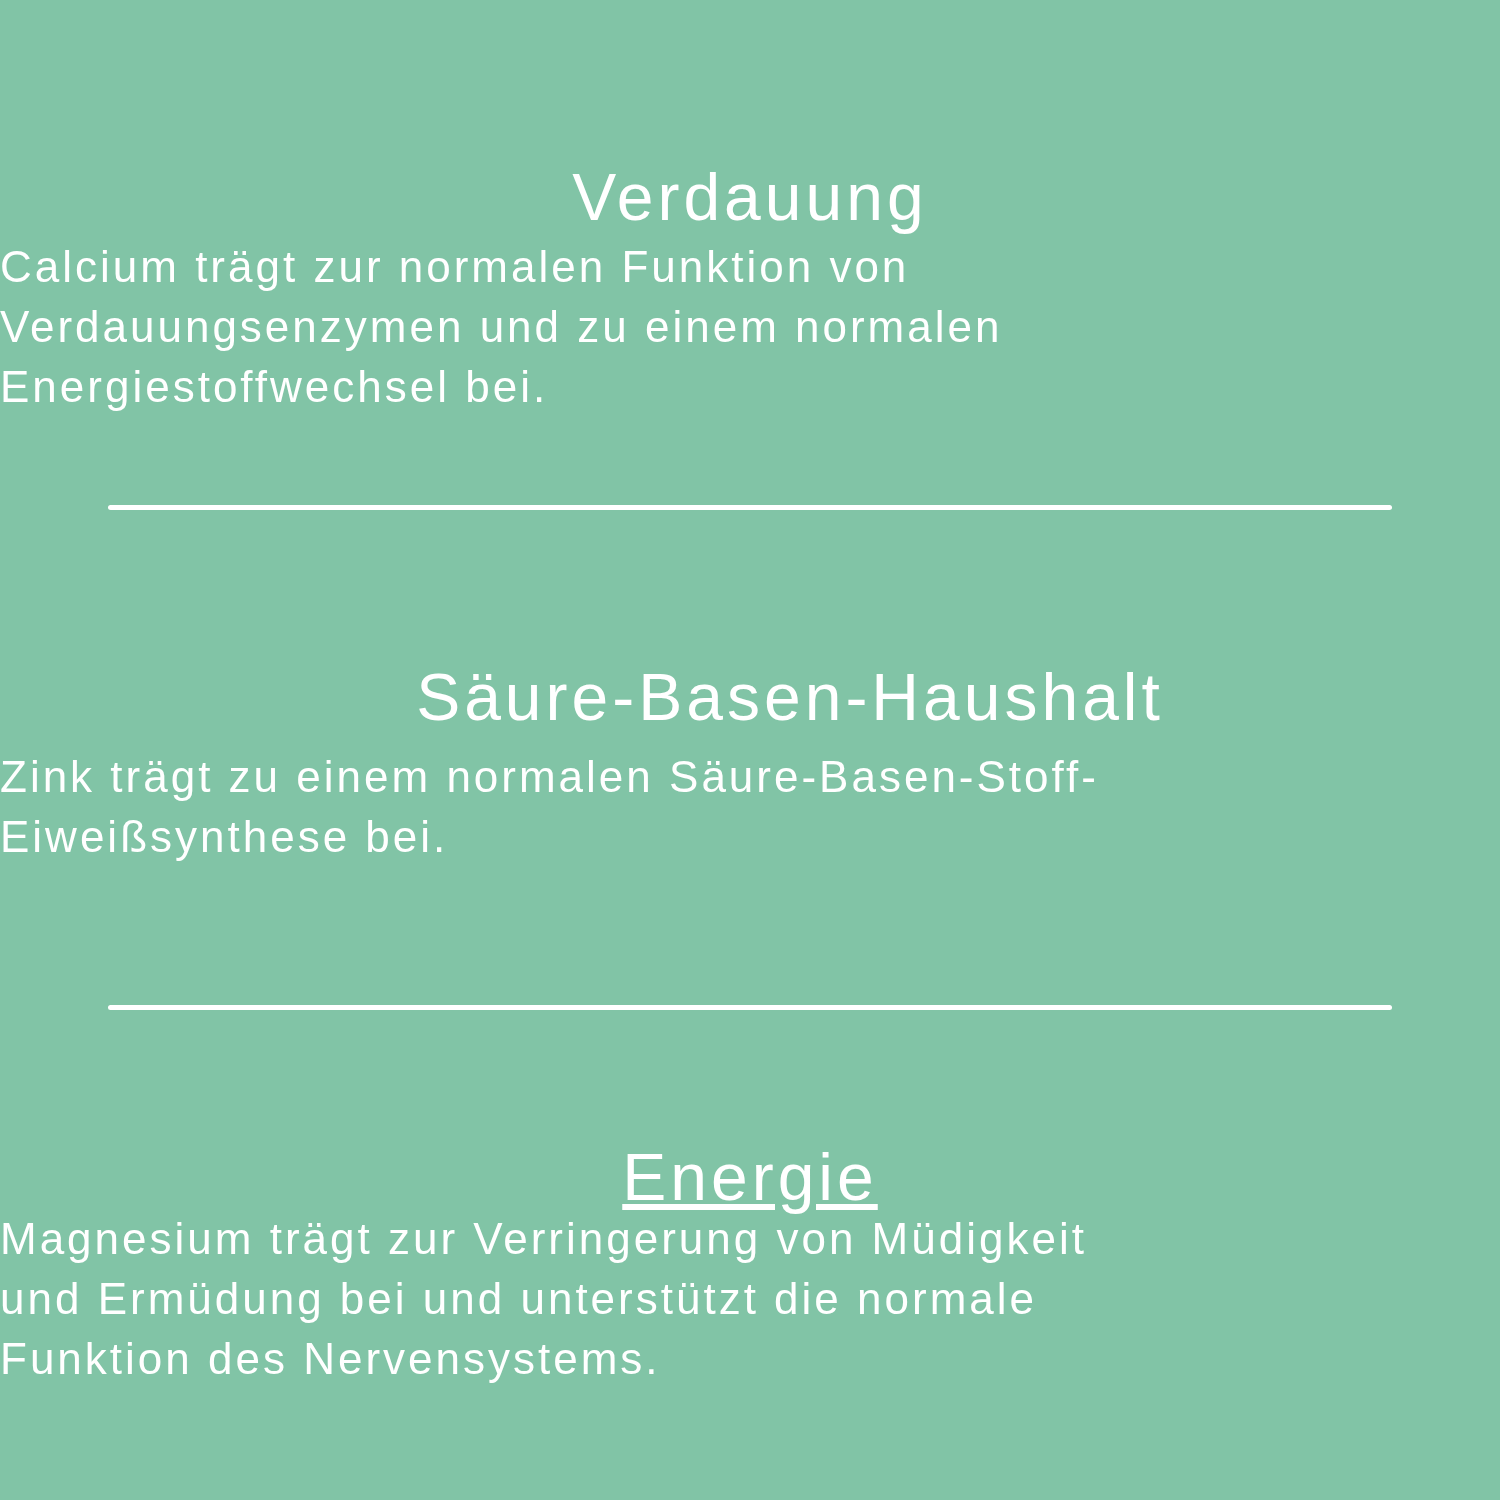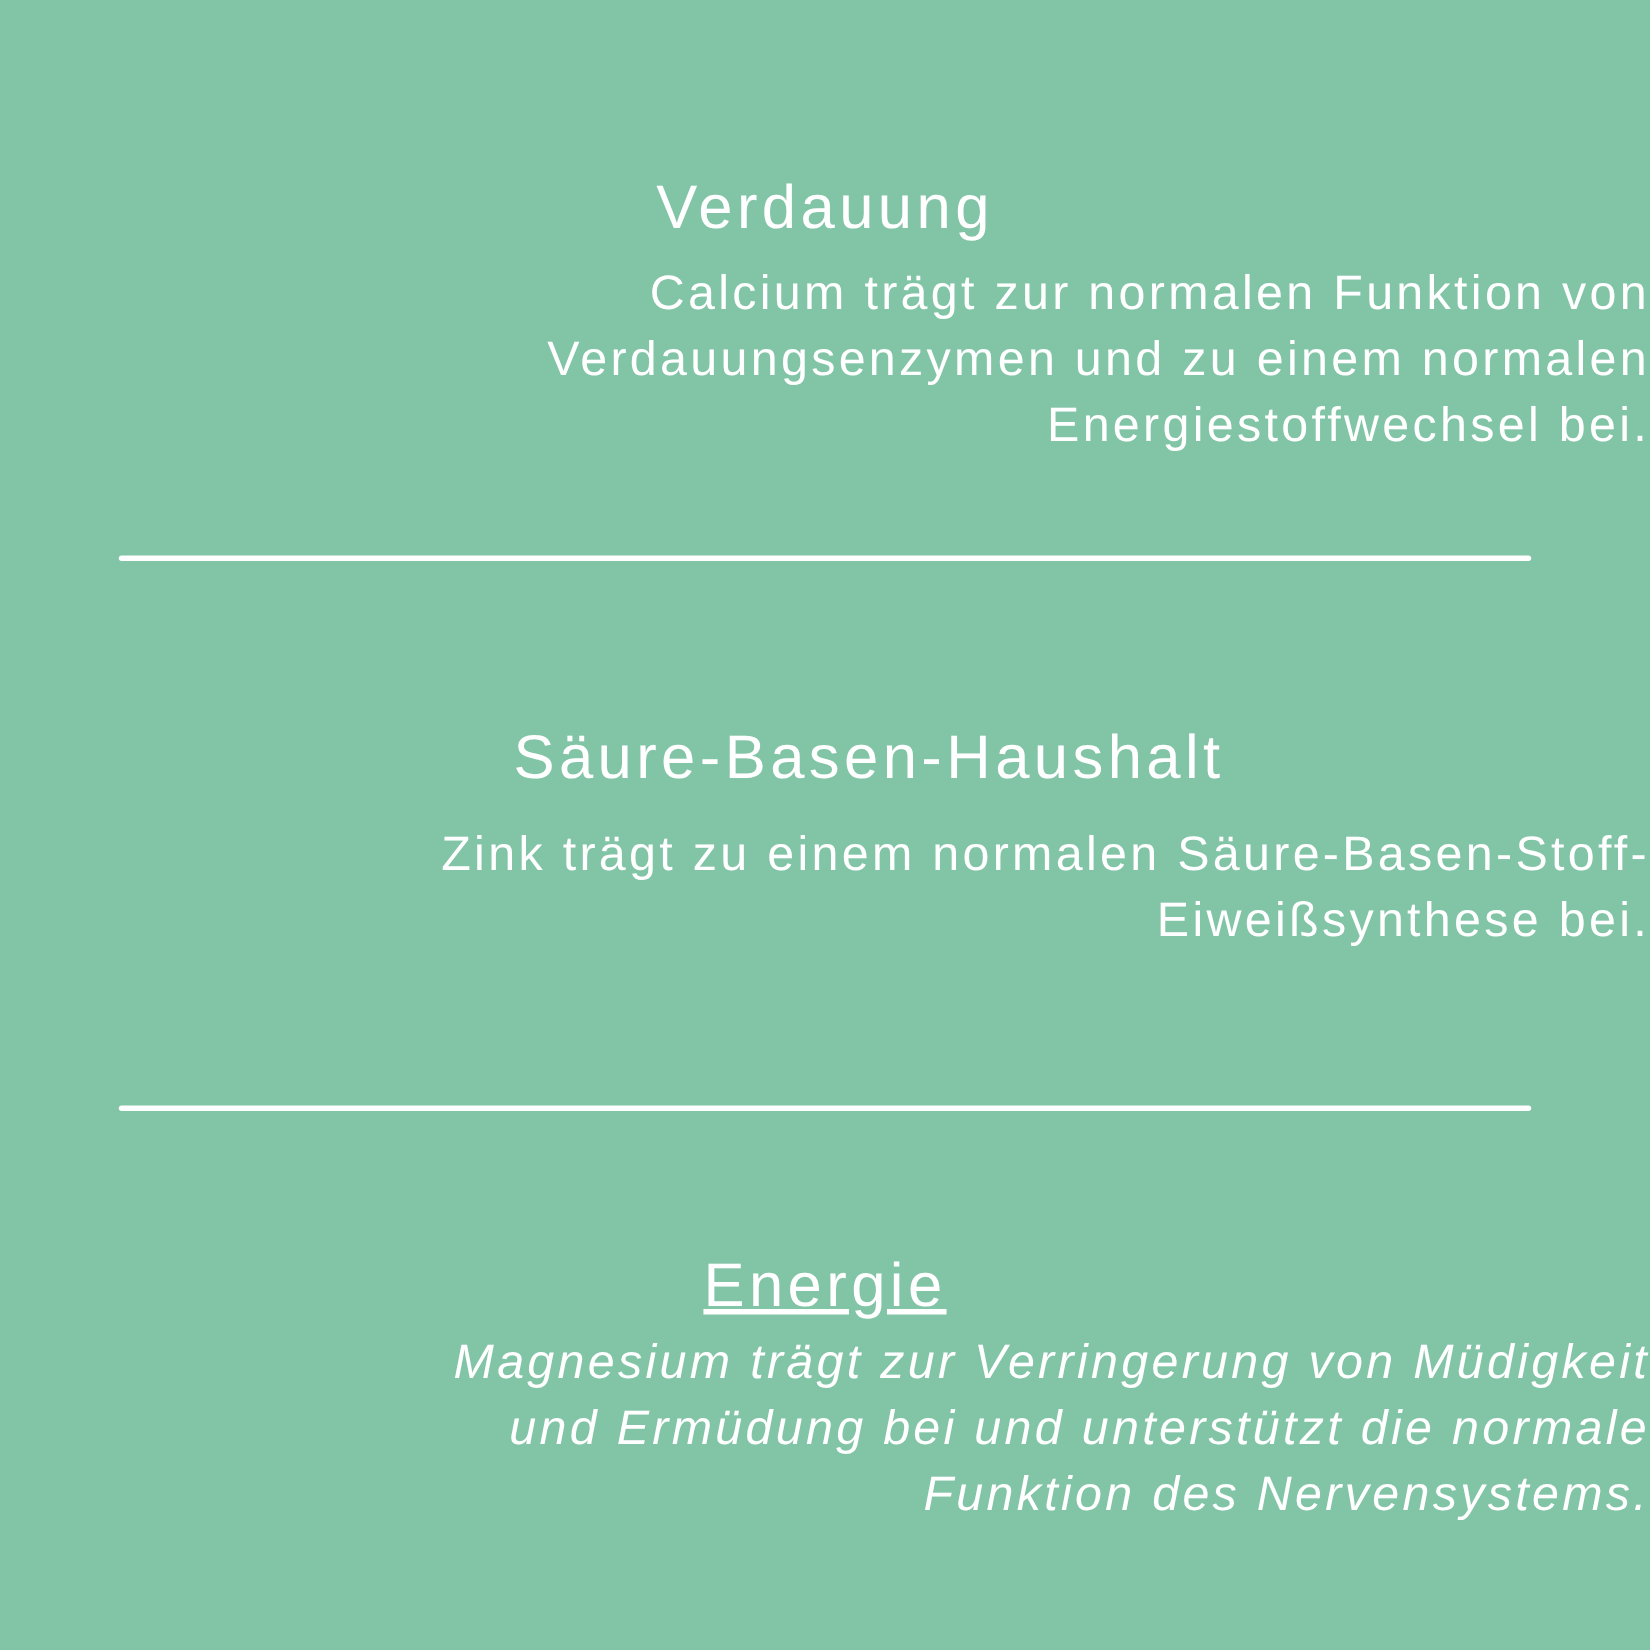--- a/index.html
+++ b/index.html
@@ -17,32 +17,32 @@
   .panel {
     position: absolute;
     inset: 0;
     color: #ffffff;
   }
   .section-heading {
     position: absolute;
     left: 0;
     width: 100%;
     text-align: center;
-    font-size: 56px;
+    font-size: 66px;
     line-height: 80px;
     font-weight: 400;
     letter-spacing: 4px;
     color: #ffffff;
     white-space: nowrap;
   }
   .section-body {
     position: absolute;
     left: 0;
     width: 100%;
-    text-align: right;
+    text-align: left;
     font-size: 44px;
     line-height: 60px;
     font-weight: 400;
     letter-spacing: 3px;
     color: #ffffff;
   }
   .section-body .line {
     white-space: nowrap;
   }
   .divider {
@@ -53,21 +53,21 @@
     border-radius: 3px;
     background: #ffffff;
   }
   #heading-1 { top: 102px; }
   #body-1    { top: 237px; }
   #divider-1 { top: 505px; }
   #heading-2 { top: 602px; padding-left: 40px; }
   #body-2    { top: 729px; margin-top: 18px; }
   #divider-2 { top: 1005px; }
   #heading-3 { top: 1082px; text-decoration: underline; }
-  #body-3    { top: 1209px; font-style: italic; }
+  #body-3    { top: 1209px; }
 </style>
 </head>
 <body style="background: rgb(129, 196, 166);">
 
 <div class="panel">
 
   <div class="section">
     <h2 id="heading-1" class="section-heading">Verdauung</h2>
     <div id="body-1" class="section-body">
       <div class="line">Calcium trägt zur normalen Funktion von</div>

